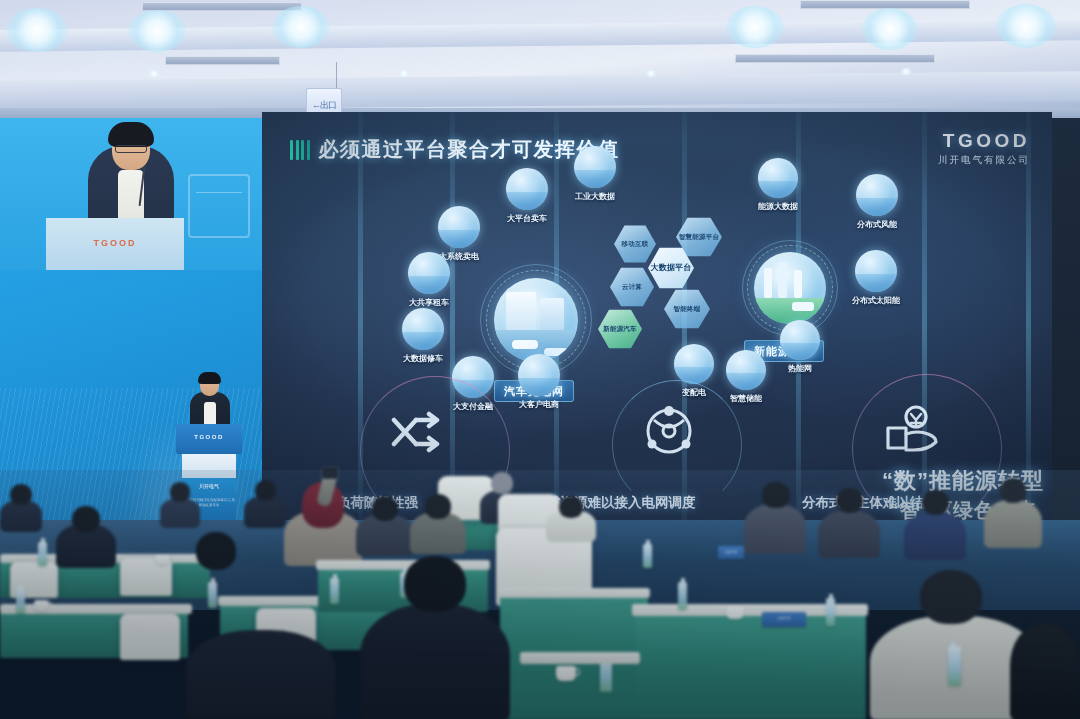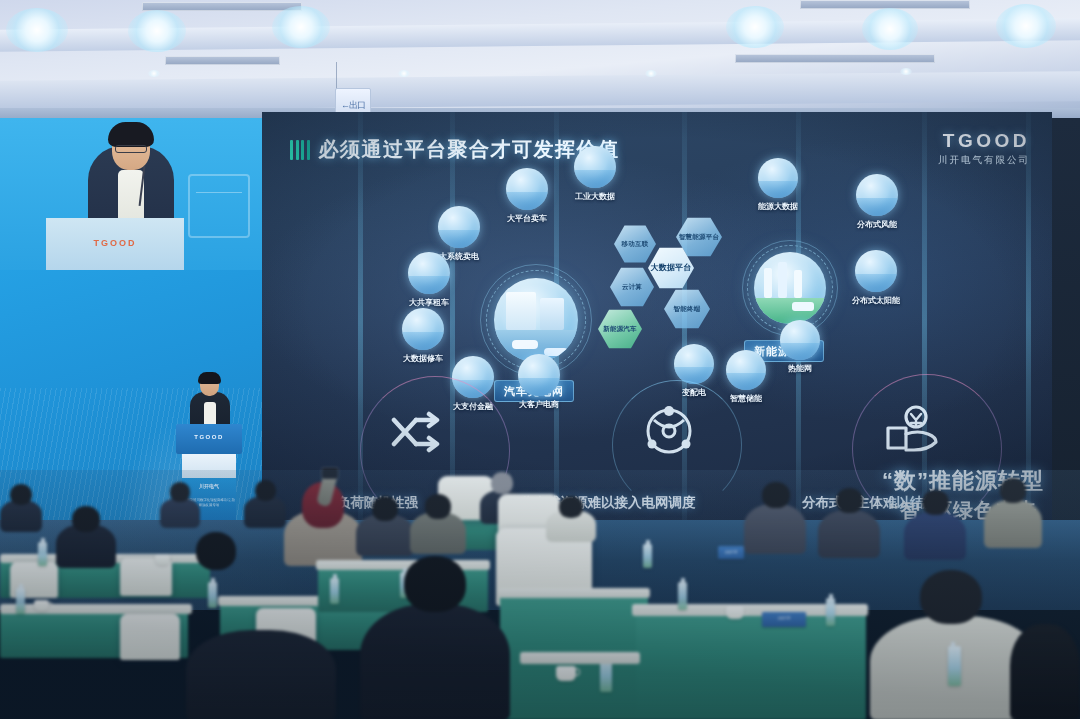--- a/index.html
+++ b/index.html
@@ -14,21 +14,21 @@
   .ceil-b1 { top:24px; height:22px; background:linear-gradient(180deg,#e8eef8,#c3d0e6); transform:skewY(-.6deg); }
   .ceil-b2 { top:76px; height:30px; background:linear-gradient(180deg,#dde5f2,#b8c7e0); transform:skewY(-.5deg); }
   .ceil-b3 { top:108px; height:14px; background:linear-gradient(180deg,#aebfd8,#8fa4c4); }
   .vent { position:absolute; height:9px; border-radius:1px;
     background:linear-gradient(180deg,#b9c6dc,#94a6c2);
     box-shadow:inset 0 0 0 1px rgba(255,255,255,.5); }
   .spot { position:absolute; border-radius:50%;
     background:radial-gradient(circle,#ffffff 0%,#eaf8ff 30%,rgba(180,235,255,.55) 58%,rgba(150,220,255,0) 100%); }
   .spot-sm { position:absolute; width:12px; height:7px; border-radius:50%;
     background:radial-gradient(circle,#ffffff 0%,rgba(225,245,255,.7) 50%,rgba(200,235,255,0) 100%); }
-  .exit-sign { position:absolute; left:335px; top:88px; width:36px; height:34px;
+  .exit-sign { position:absolute; left:306px; top:88px; width:36px; height:34px;
     background:linear-gradient(180deg,#eef4ff,#ccdaf0); border:1px solid #b6c6de; border-radius:2px;
     display:flex; align-items:center; justify-content:center; }
   .exit-sign span { font-size:9px; color:#4a6fa5; letter-spacing:-1px; }
   .exit-wire { position:absolute; left:336px; top:62px; width:1px; height:27px; background:rgba(120,140,170,.65); }
 
   
   .wall-left { position:absolute; left:0; top:118px; width:268px; height:420px;
     background:linear-gradient(165deg,#2fa8e8 0%,#26a3e6 25%,#1f93d8 60%,#1a7fc0 100%); }
   .wall-left::after { content:""; position:absolute; left:0; bottom:0; width:100%; height:150px;
     background:repeating-linear-gradient(100deg,rgba(255,255,255,.10) 0 1px,rgba(255,255,255,0) 1px 5px); }

